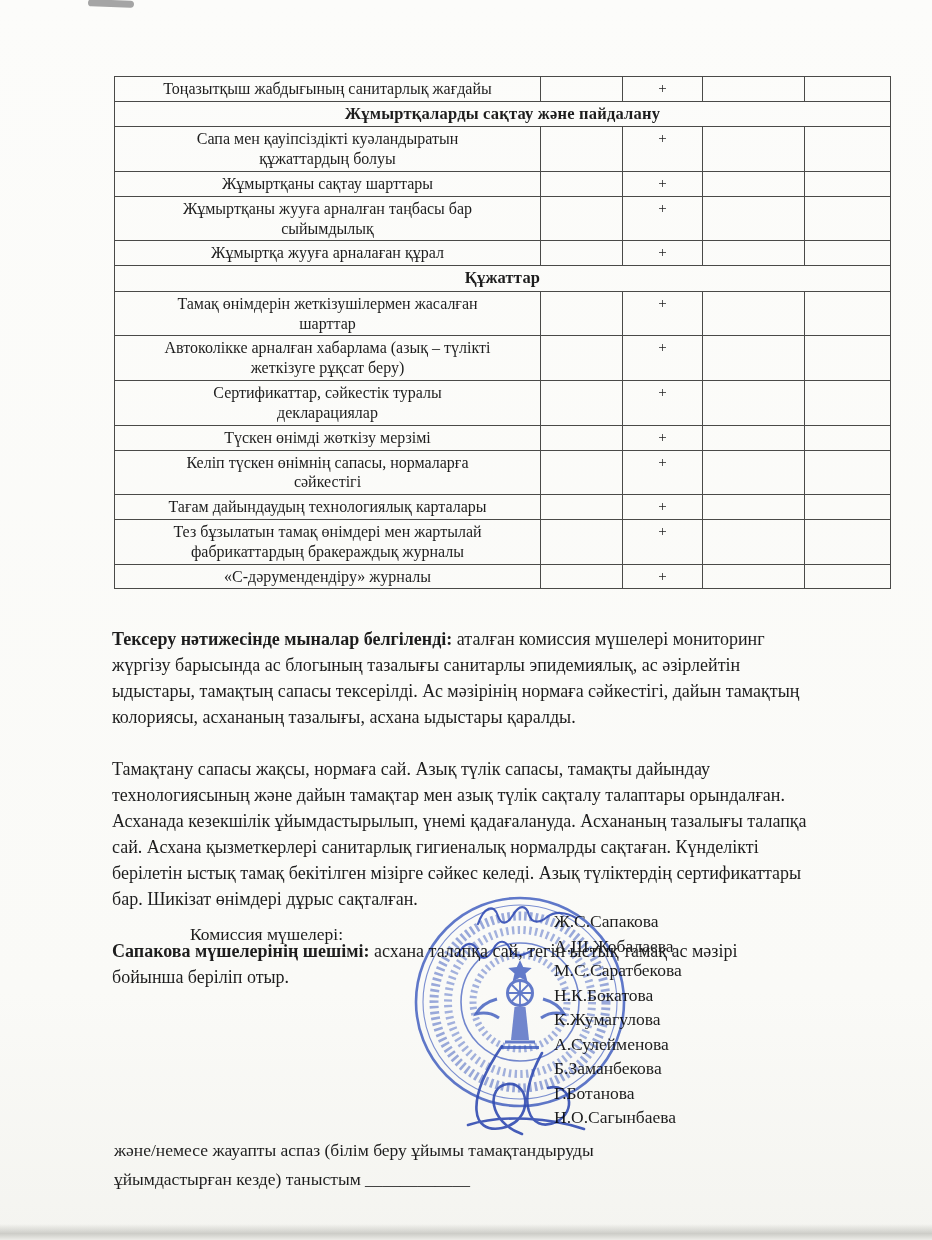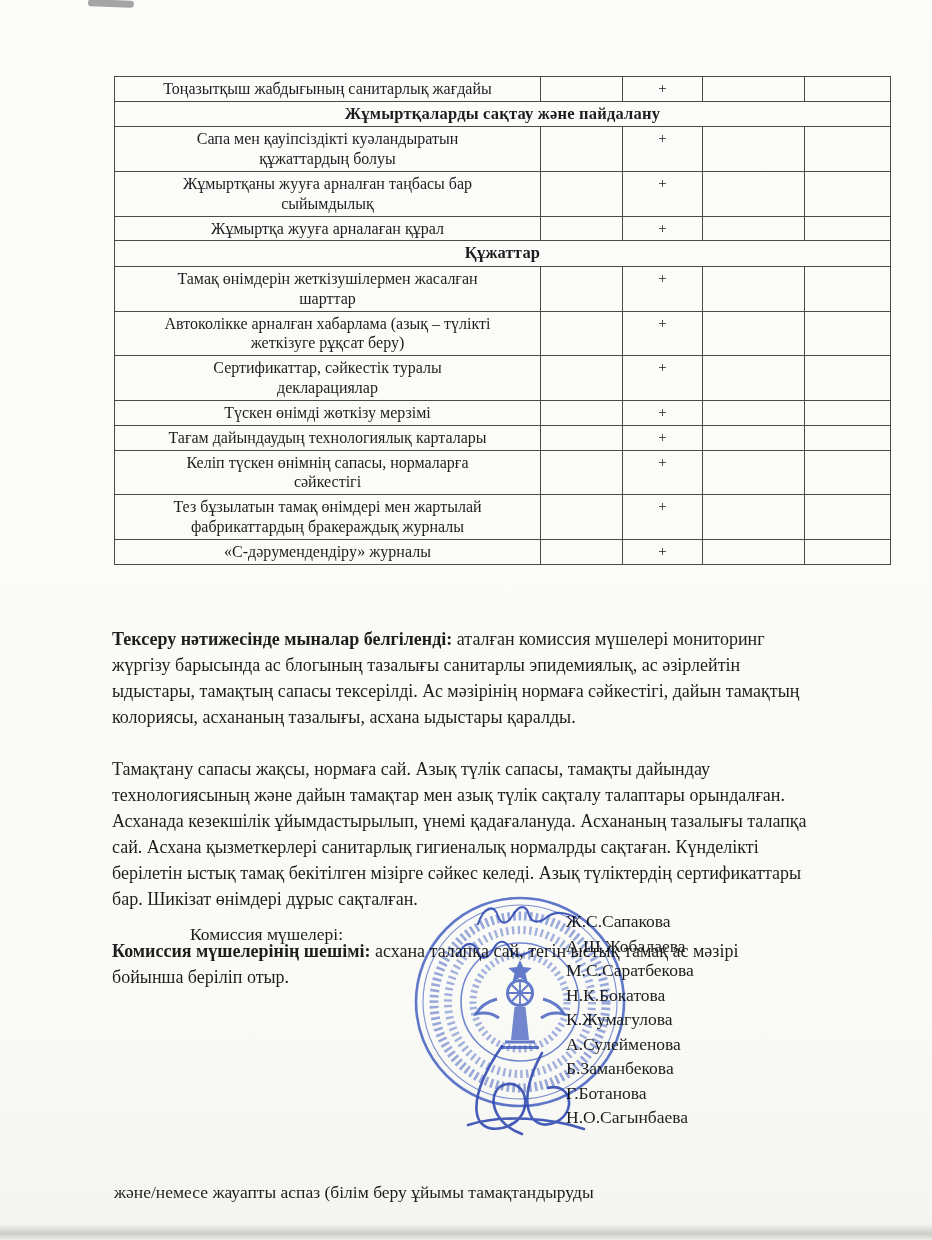--- a/index.html
+++ b/index.html
@@ -41,36 +41,36 @@
     font-size:18px; line-height:26px; white-space:pre-line;
   }
   .main-text p { margin:0; }
   .lead-bold { font-weight:bold; }
 
   .commission-label {
     position:absolute; left:190px; top:916px; font-size:17.5px;margin-top:8px;
   }
   .commission-names {
     position:absolute; left:554px; top:909px;
-    font-size:17.5px; line-height:24.5px;margin-left:12px;
+    font-size:17.5px; line-height:24.5px;
   }
   .commission-names .member { white-space:nowrap; }
 
   
   .stamp-wrap {
     position:absolute; left:402px; top:878px; width:240px; height:268px;
     mix-blend-mode:multiply; opacity:.95; pointer-events:none;
   }
 
   
   .footer-block {
     position:absolute; left:106px; top:1136px; width:700px;
     font-size:17.5px; line-height:29px;
   }
-  .footer-block .footer-line.indent { padding-left:8px;margin-top:42px; }
+  .footer-block .footer-line.indent { padding-left:8px; }
 </style>
 </head>
 <body>
 
 <div class="sheet">
 
   <div class="smudge"></div>
 
   <table class="checklist">
     <colgroup>
@@ -93,20 +93,27 @@
         </tr>
         <tr>
           <td class="label-cell">Сапа мен қауіпсіздікті куәландыратын
 құжаттардың болуы</td>
           <td class="mark-cell"></td>
           <td class="mark-cell">+</td>
           <td class="mark-cell"></td>
           <td class="mark-cell"></td>
         </tr>
         <tr>
+          <td class="label-cell">Жұмыртқаны сақтау шарттары</td>
+          <td class="mark-cell"></td>
+          <td class="mark-cell">+</td>
+          <td class="mark-cell"></td>
+          <td class="mark-cell"></td>
+        </tr>
+        <tr>
           <td class="label-cell">Жұмыртқаны жууға арналған таңбасы бар
 сыйымдылық</td>
           <td class="mark-cell"></td>
           <td class="mark-cell">+</td>
           <td class="mark-cell"></td>
           <td class="mark-cell"></td>
         </tr>
         <tr>
           <td class="label-cell">Жұмыртқа жууға арналаған құрал</td>
           <td class="mark-cell"></td>
@@ -142,29 +149,29 @@
           <td class="mark-cell"></td>
         </tr>
         <tr>
           <td class="label-cell">Түскен өнімді жөткізу мерзімі</td>
           <td class="mark-cell"></td>
           <td class="mark-cell">+</td>
           <td class="mark-cell"></td>
           <td class="mark-cell"></td>
         </tr>
         <tr>
-          <td class="label-cell">Тағам дайындаудың технологиялық карталары</td>
-          <td class="mark-cell"></td>
-          <td class="mark-cell">+</td>
-          <td class="mark-cell"></td>
-          <td class="mark-cell"></td>
-        </tr>
-        <tr>
           <td class="label-cell">Келіп түскен өнімнің сапасы, нормаларға
 сәйкестігі</td>
+          <td class="mark-cell"></td>
+          <td class="mark-cell">+</td>
+          <td class="mark-cell"></td>
+          <td class="mark-cell"></td>
+        </tr>
+        <tr>
+          <td class="label-cell">Тағам дайындаудың технологиялық карталары</td>
           <td class="mark-cell"></td>
           <td class="mark-cell">+</td>
           <td class="mark-cell"></td>
           <td class="mark-cell"></td>
         </tr>
         <tr>
           <td class="label-cell">Тез бұзылатын тамақ өнімдері мен жартылай
 фабрикаттардың бракераждық журналы</td>
           <td class="mark-cell"></td>
           <td class="mark-cell">+</td>
@@ -185,21 +192,21 @@
     <p><span class="lead-bold">Тексеру нәтижесінде мыналар белгіленді:</span><span> аталған комиссия мүшелері мониторинг
 жүргізу барысында ас блогының тазалығы санитарлы эпидемиялық, ас әзірлейтін
 ыдыстары, тамақтың сапасы тексерілді. Ас мәзірінің нормаға сәйкестігі, дайын тамақтың
 колориясы, асхананың тазалығы, асхана ыдыстары қаралды.</span></p>
     <p>Тамақтану сапасы жақсы, нормаға сай. Азық түлік сапасы, тамақты дайындау
 технологиясының және дайын тамақтар мен азық түлік сақталу талаптары орындалған.
 Асханада кезекшілік ұйымдастырылып, үнемі қадағалануда. Асхананың тазалығы талапқа
 сай. Асхана қызметкерлері санитарлық гигиеналық нормалрды сақтаған. Күнделікті
 берілетін ыстық тамақ бекітілген мізірге сәйкес келеді. Азық түліктердің сертификаттары
 бар. Шикізат өнімдері дұрыс сақталған.</p>
-    <p><span class="lead-bold">Комиссия мүшелерінің шешімі:</span><span> асхана талапқа сай, тегін ыстық тамақ ас мәзірі
+    <p><span class="lead-bold">Сапакова мүшелерінің шешімі:</span><span> асхана талапқа сай, тегін ыстық тамақ ас мәзірі
 бойынша беріліп отыр.</span></p>
   </div>
 
   <div class="commission-label">Комиссия мүшелері:</div>
 
   <div class="commission-names">
       <div class="member">Ж.С.Сапакова</div>
       <div class="member">А.Ш.Жобалаева</div>
       <div class="member">М.С.Саратбекова</div>
       <div class="member">Н.К.Бокатова</div>

